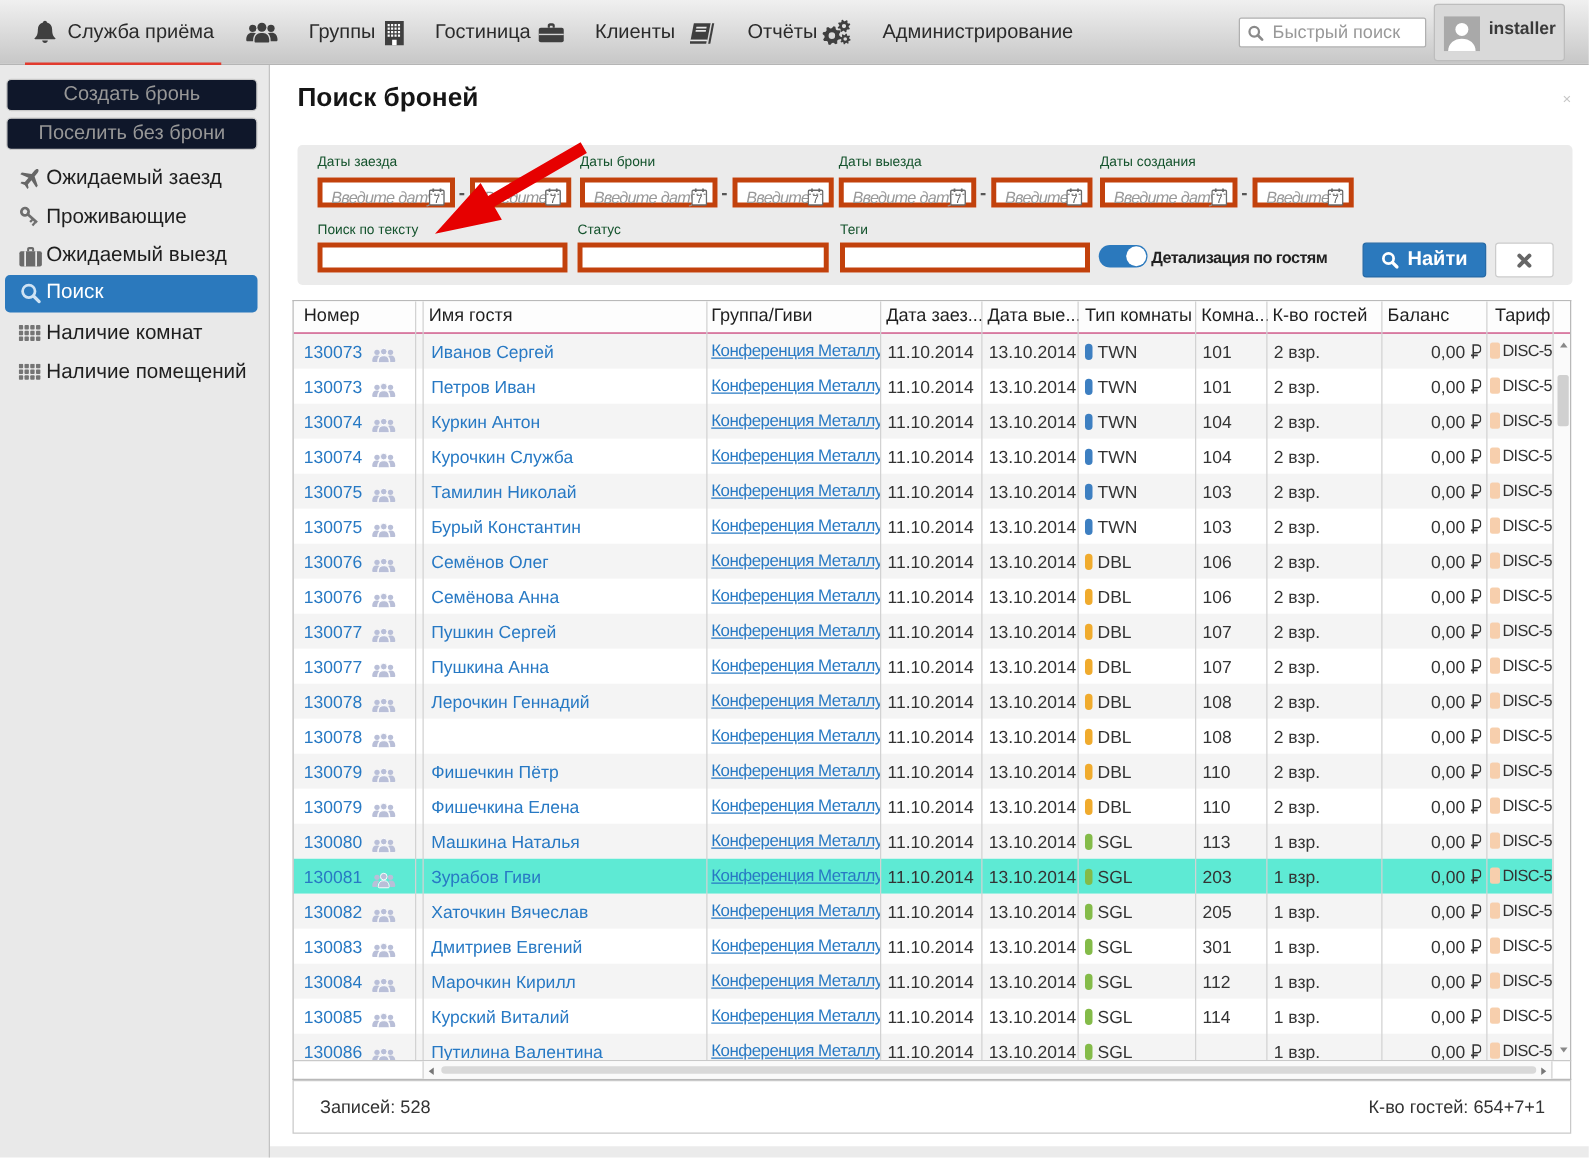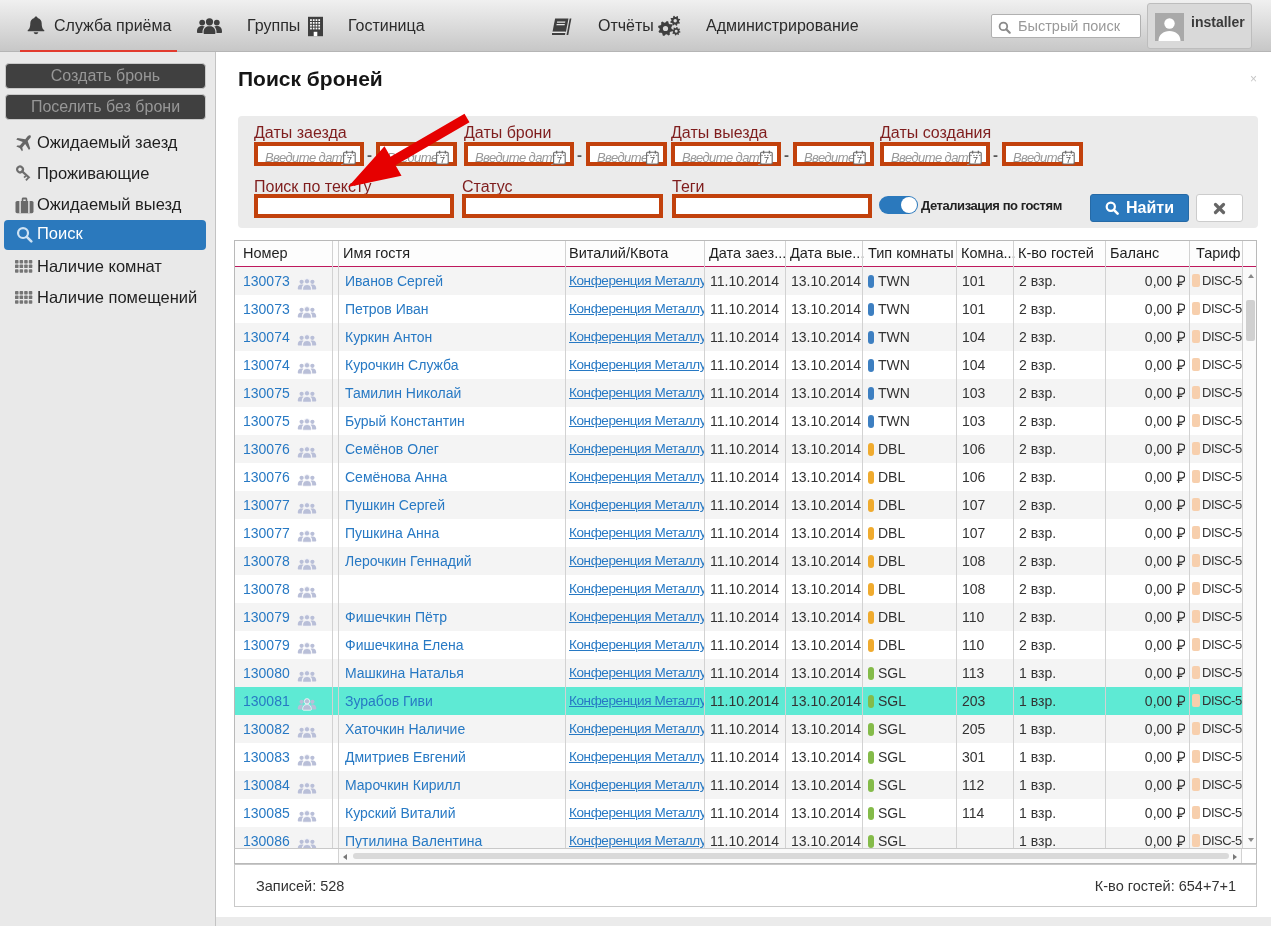--- a/index.html
+++ b/index.html
@@ -12,32 +12,32 @@
 #underline { position:absolute; left:20px; top:50px; width:157px; height:3px; background:#e23b2e; }
 #qsearch { position:absolute; left:991px; top:14px; width:150px; height:24px; background:#fff;
   border:1px solid #b0b0b0; border-radius:2px; }
 #qsearch span { position:absolute; left:26px; top:3px; font-size:14.5px; color:#999; }
 #userbox { position:absolute; left:1147px; top:3px; width:105px; height:46px; background:#d9d9d9;
   border:1px solid #bdbdbd; border-radius:3px; }
 #userbox b { position:absolute; left:43px; top:10px; font-size:14px; color:#3a3a3a; }
 
 #side { position:absolute; left:0; top:52px; width:216px; height:874px; background:#e9e9e9;
   border-right:1px solid #c3c3c3; }
-.sbtn { position:absolute; left:5px; width:201px; height:26px; background:#404040; border:1px solid #c9c9c9;
+.sbtn { position:absolute; left:5px; width:201px; height:26px; background:#0f172a; border:1px solid #c9c9c9;
   border-radius:4px; color:#979797; font-size:16px; text-align:center; line-height:24px; }
 .mitem { position:absolute; left:0; width:216px; height:31px; display:flex; align-items:center; }
 .mico { position:absolute; left:13px; width:22px; display:flex; justify-content:center; }
 .mtxt { position:absolute; left:37px; font-size:16.5px; color:#1f1f1f; white-space:nowrap; }
 #selitem { position:absolute; left:4px; top:220px; width:202px; height:30px; background:#2b79bd; border-radius:4px; }
 #selitem .mtxt { color:#fff; top:4px; }
 
 #title { position:absolute; left:238px; top:67px; font-size:21px; font-weight:bold; color:#151515; }
 #closex { position:absolute; left:1250px; top:72px; color:#c6c6c6; font-size:12px; }
 #panel { position:absolute; left:238px; top:116px; width:1020px; height:112px; background:#ebebeb; border-radius:4px; }
-.flabel { position:absolute; font-size:16px; color:#7f1d1d; white-space:nowrap; }
+.flabel { position:absolute; font-size:11px; color:#14532d; white-space:nowrap; }
 .finput { position:absolute; height:24px; background:#fff; border:4px solid #c2410c; }
 .finput em { position:absolute; left:7px; top:4px; font-style:italic; font-size:13px; color:#999; white-space:nowrap; letter-spacing:-0.6px; }
 .finput .cal { position:absolute; right:4px; top:4px; }
 .dash { position:absolute; font-size:15px; font-weight:bold; color:#555; }
 #toggle { position:absolute; left:879px; top:196px; width:39px; height:18px; background:#2b79bd; border-radius:9px; }
 #toggle i { position:absolute; right:1px; top:1px; width:16px; height:16px; background:#fff; border-radius:8px; }
 #toglbl { position:absolute; left:921px; top:198px; font-size:13px; font-weight:bold; color:#222; letter-spacing:-0.45px; }
 #findbtn { position:absolute; left:1090px; top:194px; width:99px; height:28px; background:#2b79bd; border:1px solid #266aa6;
   border-radius:3px; color:#fff; font-size:16px; font-weight:bold; display:flex; align-items:center; justify-content:center; gap:7px; }
 #xbtn { position:absolute; left:1196px; top:194px; width:47px; height:28px; background:#fff; border:1px solid #ccc;
@@ -123,20 +123,28 @@
         <rect x="8.60" y="8.80" width="1.7" height="1.8" fill="#fff"></rect>
         <rect x="11.35" y="8.80" width="1.7" height="1.8" fill="#fff"></rect>
         <rect x="3.10" y="11.60" width="1.7" height="1.8" fill="#fff"></rect>
         <rect x="5.85" y="11.60" width="1.7" height="1.8" fill="#fff"></rect>
         <rect x="8.60" y="11.60" width="1.7" height="1.8" fill="#fff"></rect>
         <rect x="11.35" y="11.60" width="1.7" height="1.8" fill="#fff"></rect>
         <rect x="6.7" y="15.8" width="3.6" height="4.4" fill="#fff"></rect>
       </svg>
       <span>Гостиница</span>
     </div>
+  <div class="tab" style="left:430px">
+      <svg width="22" height="20" viewBox="0 0 22 20">
+        <path d="M8.2 6.2V4.4c0-1 .8-1.8 1.8-1.8h2c1 0 1.8.8 1.8 1.8v1.8h-1.7V4.6h-2.2v1.6z" fill="#3f3f3f"></path>
+        <rect x="1" y="6.2" width="20" height="11.6" rx="1.6" fill="#3f3f3f"></rect>
+        <rect x="1" y="11" width="20" height="1.1" fill="#d6d6d6"></rect>
+      </svg>
+      <span>Клиенты</span>
+    </div>
   <div class="tab" style="left:552px">
       <svg width="22" height="21" viewBox="0 0 22 21">
         <g transform="translate(3.6,0) skewX(-11)">
           <rect x="0" y="2.6" width="13.4" height="13.2" fill="#3f3f3f"></rect>
           <rect x="2.6" y="5.4" width="8.2" height="1.3" fill="#e8e8e8"></rect>
           <rect x="2.6" y="8" width="8.2" height="1.3" fill="#e8e8e8"></rect>
           <rect x="0" y="15.8" width="12.9" height="1.2" fill="#e8e8e8"></rect>
           <rect x="-0.4" y="17" width="13.4" height="1.9" fill="#3f3f3f"></rect>
           <rect x="14.6" y="2.6" width="1.7" height="16.3" fill="#3f3f3f"></rect>
         </g>
@@ -370,21 +378,21 @@
     </svg>
   </div>
 
 <svg id="redarrow" width="150" height="95" viewBox="0 0 150 95">
     <polygon points="139.5,17.3 65.5,60.3 71.5,70.7 18,82 54.5,41.3 60.5,51.7 134.5,8.7" fill="#e60000"></polygon>
   </svg>
 <div id="tbl">
   <div id="thead">
       <div class="h" style="left:8px">Номер</div>
       <div class="h" style="left:108px">Имя гостя</div>
-      <div class="h" style="left:334px">Виталий/Квота</div>
+      <div class="h" style="left:334px">Группа/Гиви</div>
       <div class="h" style="left:474px">Дата заез...</div>
       <div class="h" style="left:555px">Дата вые...</div>
       <div class="h" style="left:633px">Тип комнаты</div>
       <div class="h" style="left:726px">Комна...</div>
       <div class="h" style="left:783px">К-во гостей</div>
       <div class="h" style="left:875px">Баланс</div>
       <div class="h" style="left:961px">Тариф</div>
     </div>
 <div class="row" style="top:26px;background:#f4f4f4">
 <div class="c c0"><span class="blue">130073</span><span class="uic"><svg width="20" height="15.5" viewBox="0 0 27 21">
@@ -757,21 +765,21 @@
 <div class="c c0"><span class="blue">130082</span><span class="uic"><svg width="20" height="15.5" viewBox="0 0 27 21">
             <g fill="#b9bfd8">
               <circle cx="6.2" cy="6.6" r="2.9"></circle>
               <path d="M1 15.4c0-3.2 1.9-5.3 4.6-5.3h1.2c.7 0 1.3.2 1.9.5-1.4 1.3-2.2 3.2-2.2 5.5v.9H2c-.6 0-1-.4-1-1z"></path>
               <circle cx="20.8" cy="6.6" r="2.9"></circle>
               <path d="M26 15.4c0-3.2-1.9-5.3-4.6-5.3h-1.2c-.7 0-1.3.2-1.9.5 1.4 1.3 2.2 3.2 2.2 5.5v.9h4.5c.6 0 1-.4 1-1z"></path>
               <circle cx="13.5" cy="5.8" r="3.6" stroke="#ffffff" stroke-width="1"></circle>
               <path d="M7.6 16.9v-.8c0-3.4 2.1-5.8 5-5.8h1.8c2.9 0 5 2.4 5 5.8v.8c0 .6-.4 1-1 1H8.6c-.6 0-1-.4-1-1z" stroke="#ffffff" stroke-width="1"></path>
             </g>
           </svg></span></div>
-<div class="c c1 blue">Хаточкин Наличие</div>
+<div class="c c1 blue">Хаточкин Вячеслав</div>
 <div class="c c2"><span class="lnk">Конференция Металлу</span></div>
 <div class="c c3">11.10.2014</div>
 <div class="c c4">13.10.2014</div>
 <div class="c c5"><span class="badge" style="background:#84bb49"></span>SGL</div>
 <div class="c c6">205</div>
 <div class="c c7">1 взр.</div>
 <div class="c c8">0,00 <svg width="9" height="12" viewBox="0 0 9 12" style="vertical-align:-1px">
           <path d="M2.6 12V1h3a3.1 3.1 0 0 1 0 6.2H2.6 M0.8 9.3h5.4" stroke="#333" stroke-width="1.25" fill="none"></path>
         </svg></div>
 <div class="c c9"><span class="tbadge"></span>DISC-5</div>

